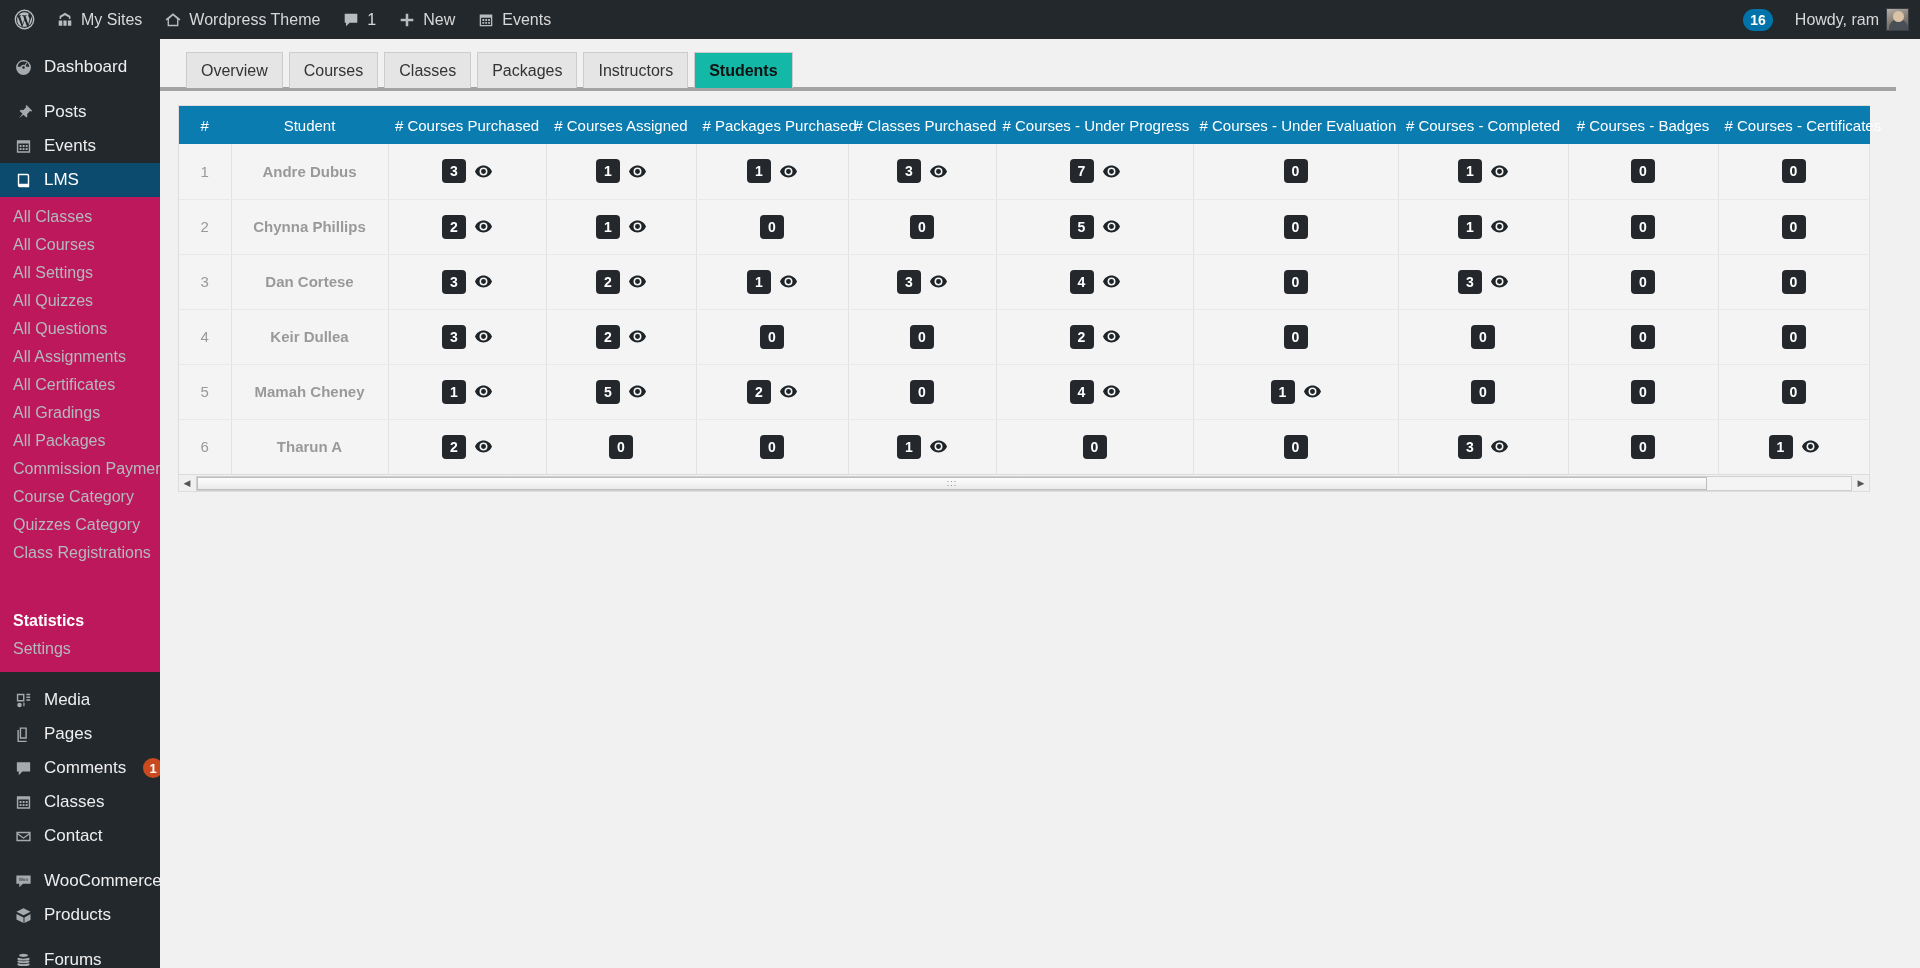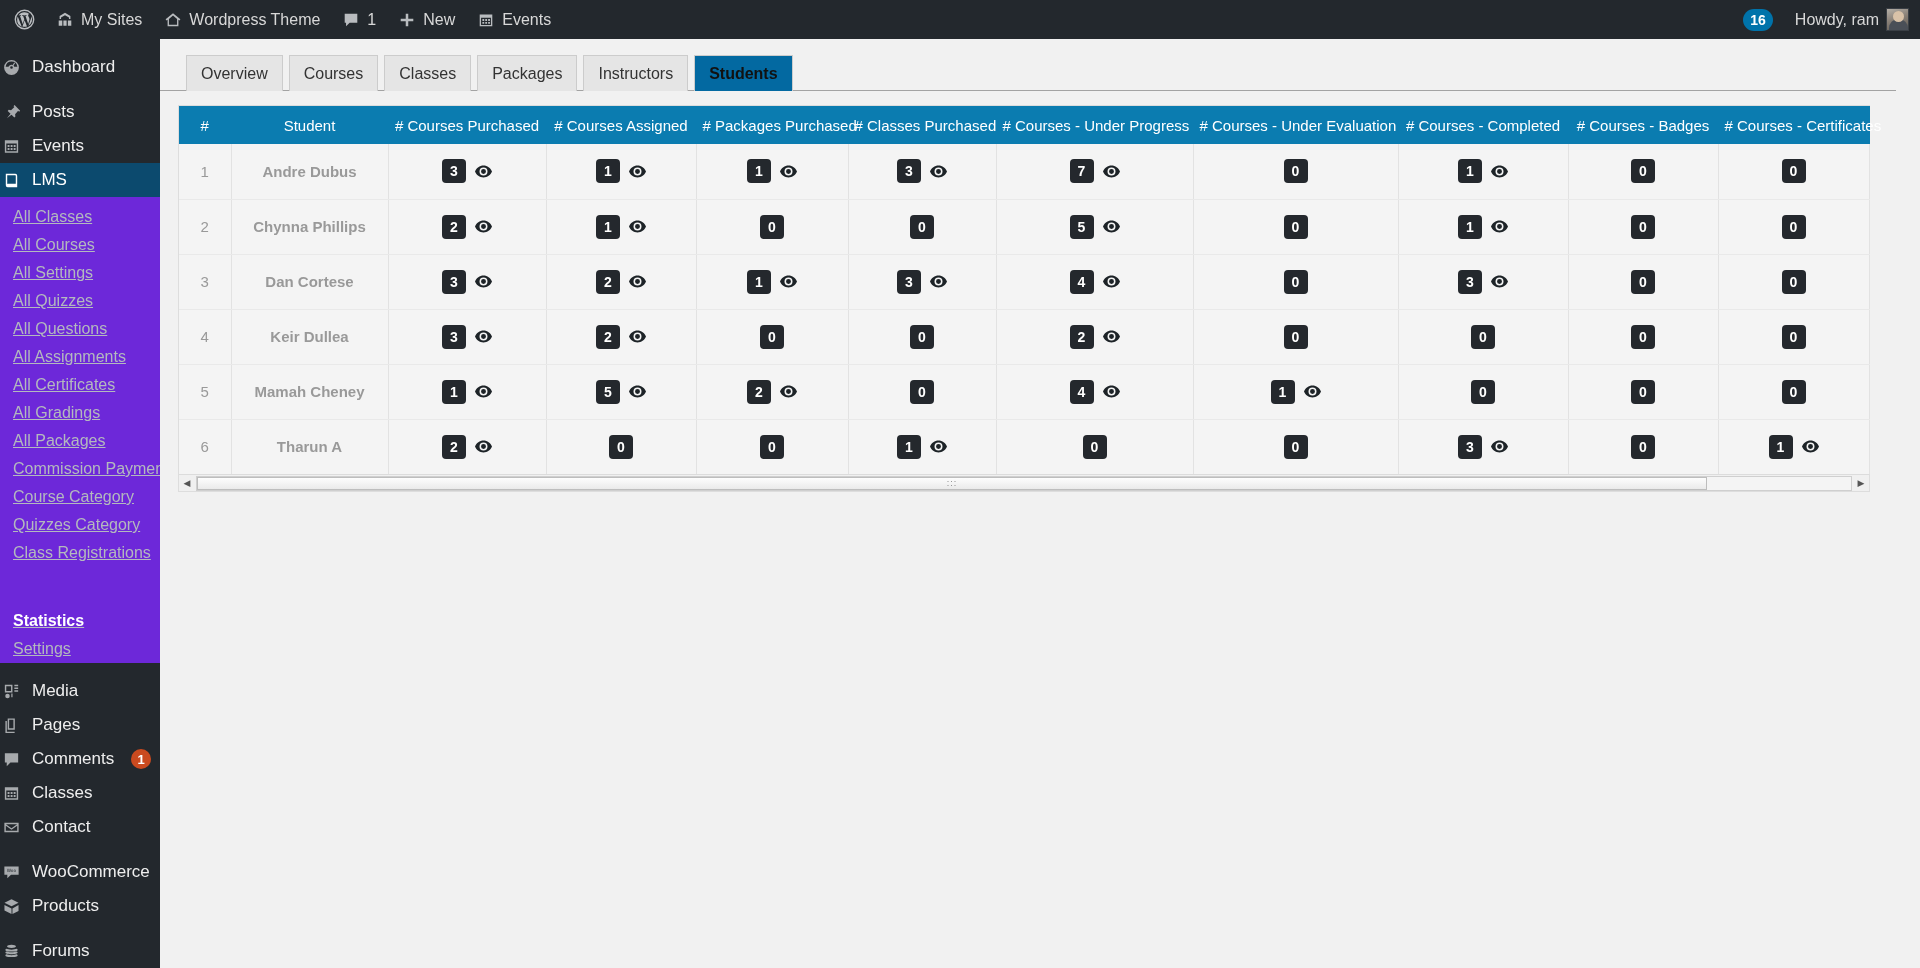--- a/index.html
+++ b/index.html
@@ -65,20 +65,21 @@
     position: absolute; top: 39px; left: 0;
     width: 160px; height: 929px;
     background: #23282d;
     color: #b4b9be;
     font-size: 17px;
     overflow: hidden;
   }
   .menu-top {
     display: flex; align-items: center;
     height: 34px;
+    padding-left: 12px;
     gap: 10px;
     color: #eee;
     position: relative;
   }
   .menu-top.first { margin-top: 11px; }
   .menu-top .mlabel { font-size: 17px; }
   .menu-top.current {
     background: #0c4a6e; color: #fff;
   }
   .menu-top.current::after {
@@ -88,21 +89,21 @@
     border: 8px solid transparent;
     border-right-color: #f1f1f1;
   }
   .menu-sep { height: 11px; }
   .mico {
     width: 22px; height: 22px;
     display: flex; align-items: center; justify-content: center;
     flex: 0 0 22px;
   }
   .mico svg { display: block; }
-  .submenu { background: #6d28d9; padding: 6px 0 0 0; text-decoration: underline; }
+  .submenu { background: #be185d; padding: 6px 0 9px 0; }
   .sub-item {
     display: block;
     padding: 6px 0 6px 13px;
     font-size: 16px;
     color: #b4b9be;
     line-height: 16px;
     white-space: nowrap;
   }
   .sub-item.current { color: #fff; font-weight: bold; margin-top: 40px; }
   .awaiting {
@@ -122,38 +123,38 @@
     background: #f1f1f1;
     overflow: hidden;
   }
 
   
   .tabs {
     display: flex;
     align-items: flex-end;
     padding: 16px 0 0 26px;
     gap: 6px;
-    border-bottom: 1px solid #a3a3a3;
+    border-bottom: 4px solid #a3a3a3;
     margin-right: 24px;
     position: relative;
     height: 52px;
   }
   .tab {
     border: 1px solid #ccc;
     border-bottom: none;
     background: #e5e5e5;
     padding: 8px 14px 8px 14px;
     font-size: 16px;
     color: #333;
     line-height: 19px;
     position: relative;
     top: 1px;
   }
   .tab.active {
-    background: #0369a1;
+    background: #14b8a6;
     color: #111;
     font-weight: bold;
     border-color: #ccc;
   }
 
   
   .table-wrap {
     margin: 14px 0 0 18px;
     width: 1692px;
     background: #f4f4f4;

